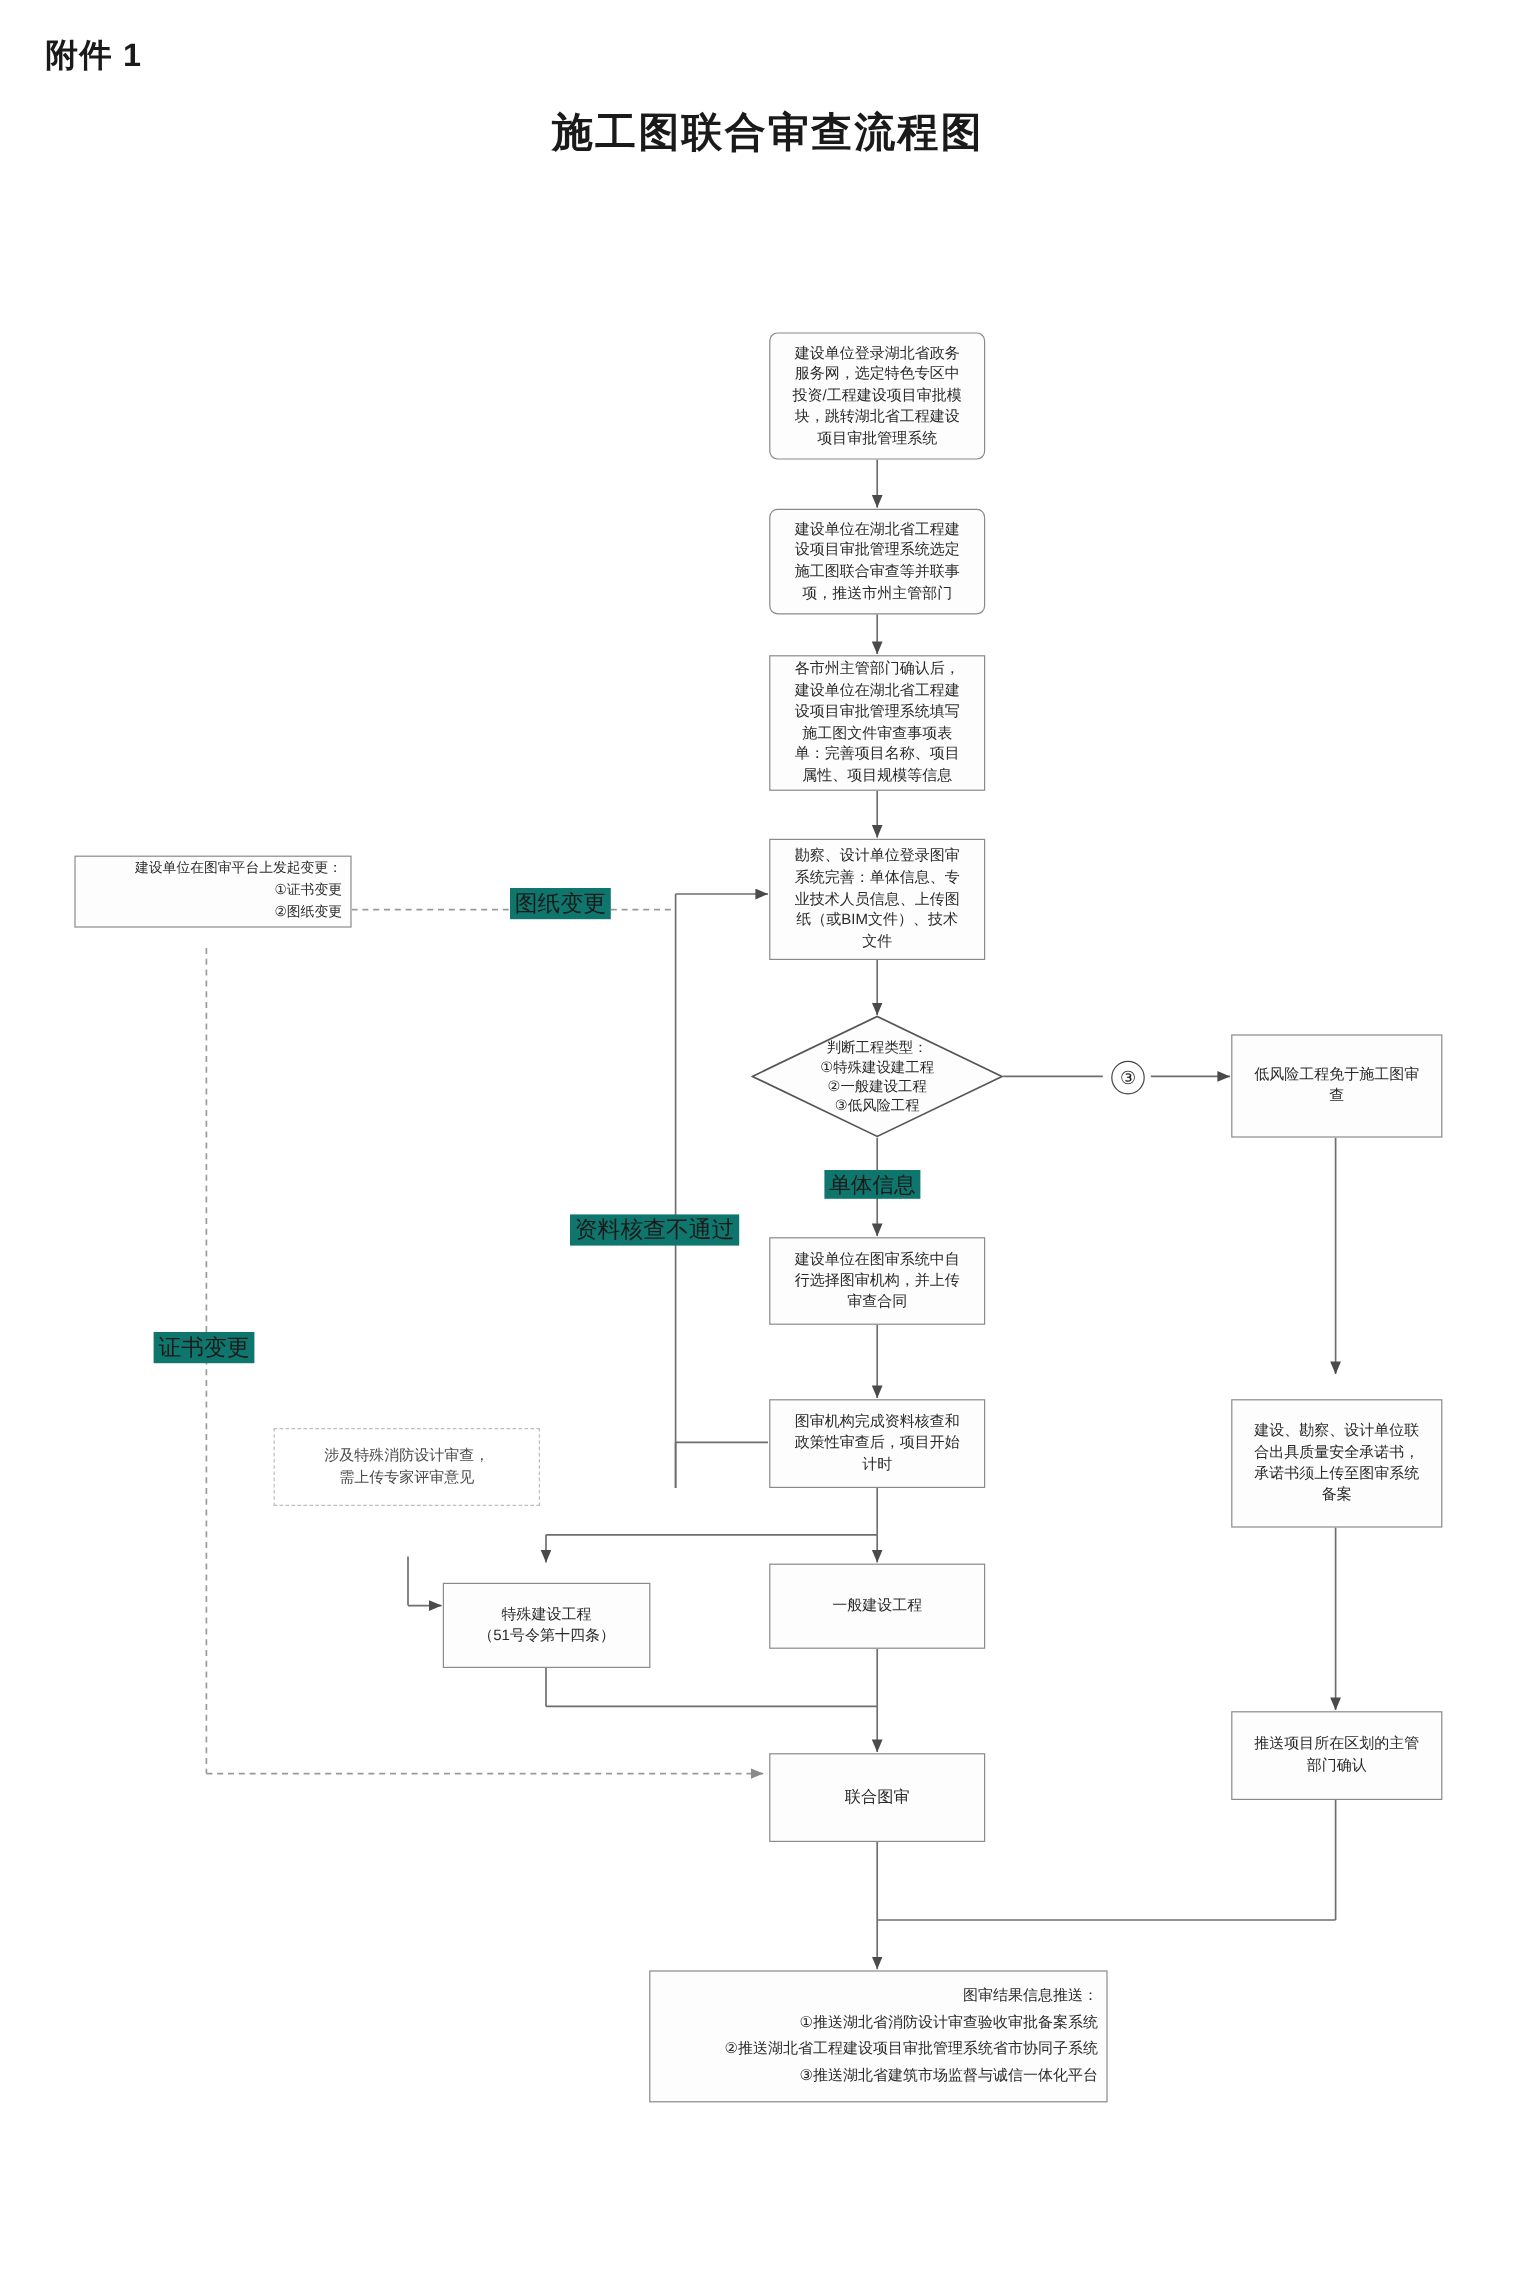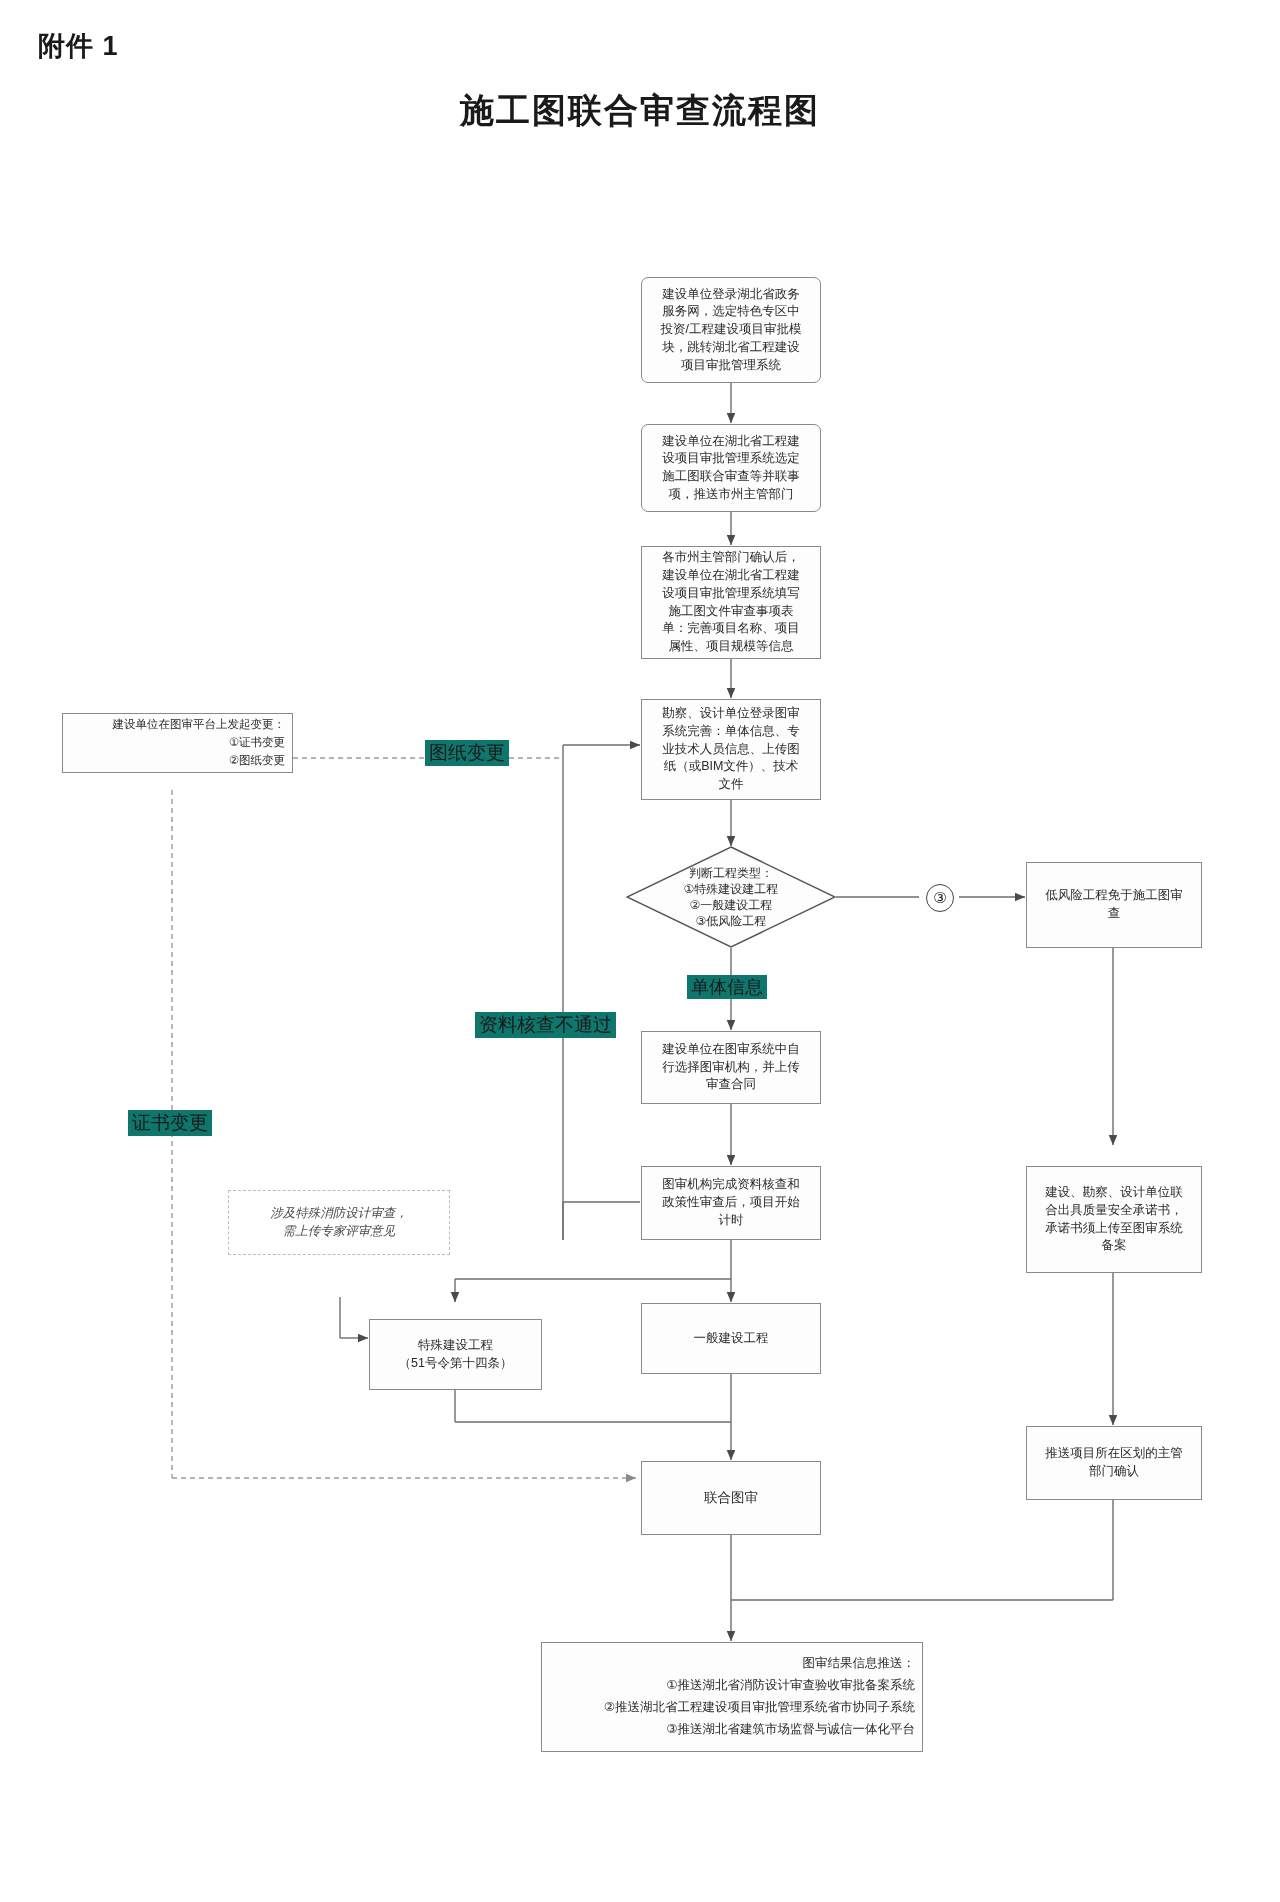--- a/index.html
+++ b/index.html
@@ -33,21 +33,21 @@
     background:#fdfdfd;
     display:flex;align-items:center;justify-content:center;
     text-align:center;
     font-size:12.5px;
     line-height:1.42;
     padding:5px 7px;
     color:#2a2a2a;
     white-space:pre-line;
   }
   .node.round{border-radius:7px;}
-  .node.dashed{border:1.4px dashed #bdbdbd;background:#fff;font-style:italic;}
+  .node.dashed{border:1.4px dashed #bdbdbd;background:#fff;}
   .node.leftalign{justify-content:flex-start;text-align:left;}
   .node.leftalign .inner{text-align:right;margin-left:10px;}
   .node .inner{width:100%;}
 
   .edgelabel{
     position:absolute;
     font-size:19px;
     color:#1a1a1a;
     background:#0f766e;
     padding:0 4px;

